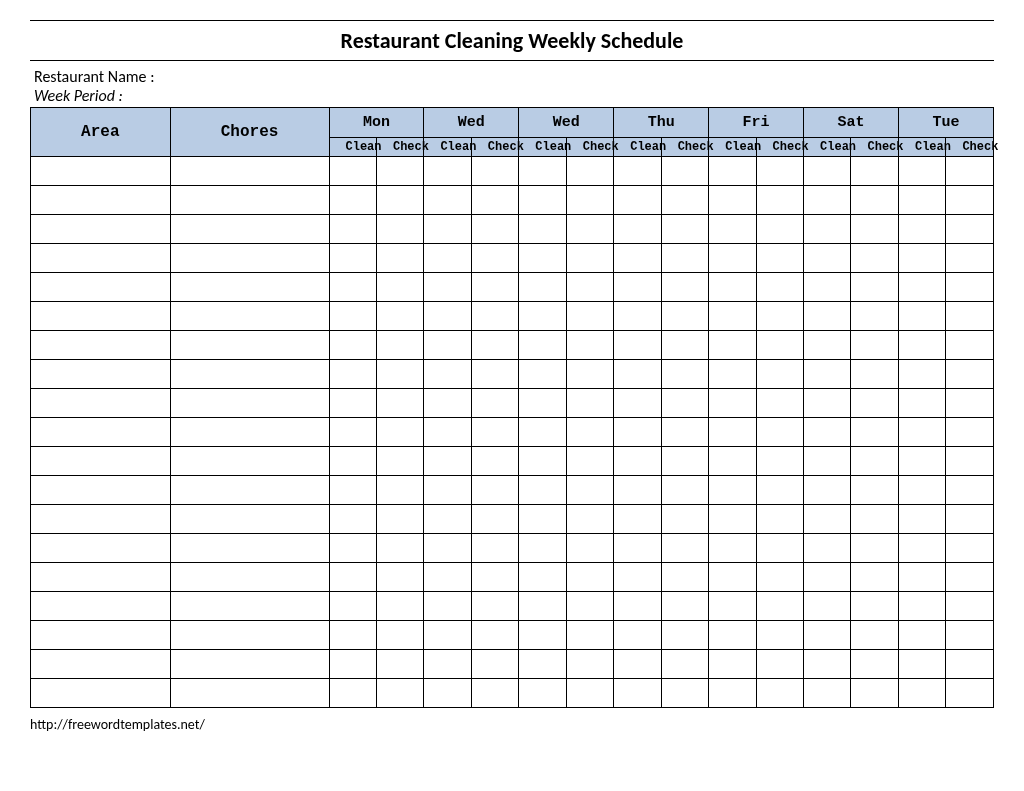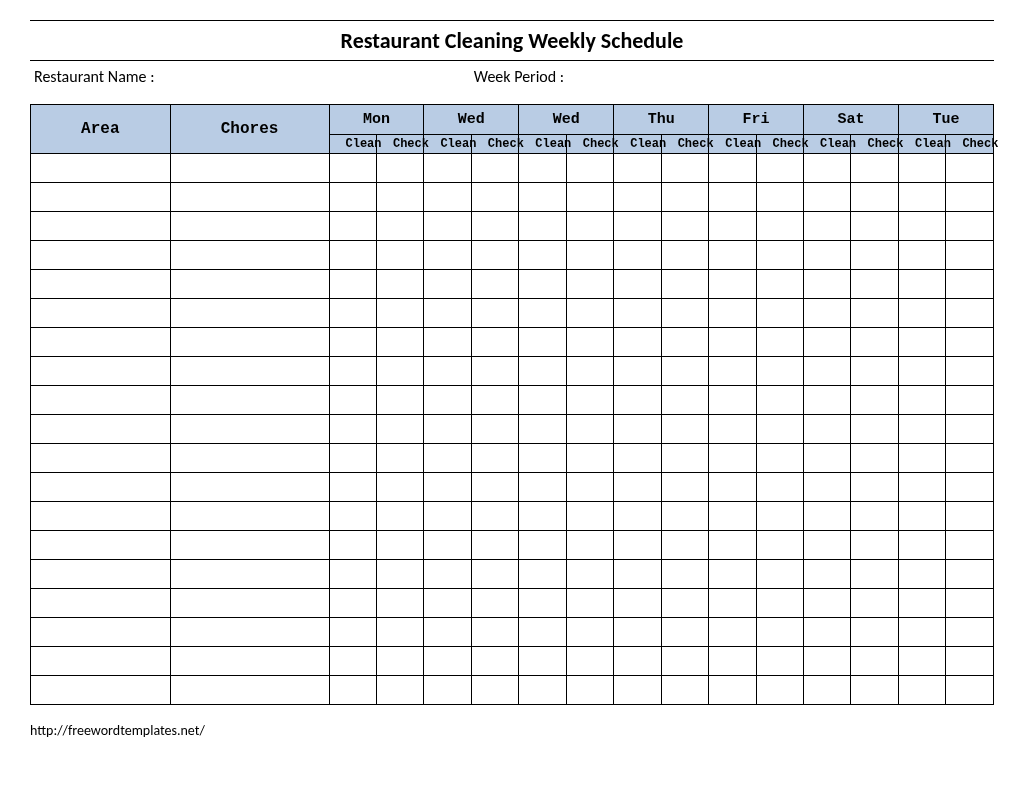--- a/index.html
+++ b/index.html
@@ -20,28 +20,30 @@
       text-align: center;
       margin-bottom: 4px;
     }
     .title-section h1 {
       font-size: 22px;
       font-weight: bold;
     }
     .meta-row {
       display: flex;
       font-size: 16px;
-      margin-bottom: 16px;
+      margin-bottom: 0;
       padding: 2px 4px;
+      flex-direction: column;
     }
     .meta-left {
       flex: 0 0 46%;
     }
     .meta-right {
       flex: 0 0 54%;
+      font-style: italic;
     }
     table {
       width: 100%;
       border-collapse: collapse;
       table-layout: fixed;
       font-family: Liberation Mono, monospace;
     }
     th, td {
       border: 1px solid #000;
     }
@@ -75,21 +77,21 @@
     .col-area {
       width: 14.5%;
     }
     .col-chores {
       width: 16.5%;
     }
     .col-sub {
       width: 4.93%;
     }
     .footer-link {
-      margin-top: 17px;
+      margin-top: 8px;
       font-size: 14px;
       color: #000;
     }
   </style>
 </head>
 <body>
 
 <div class="title-section">
   <h1>Restaurant Cleaning Weekly Schedule</h1>
 </div>

